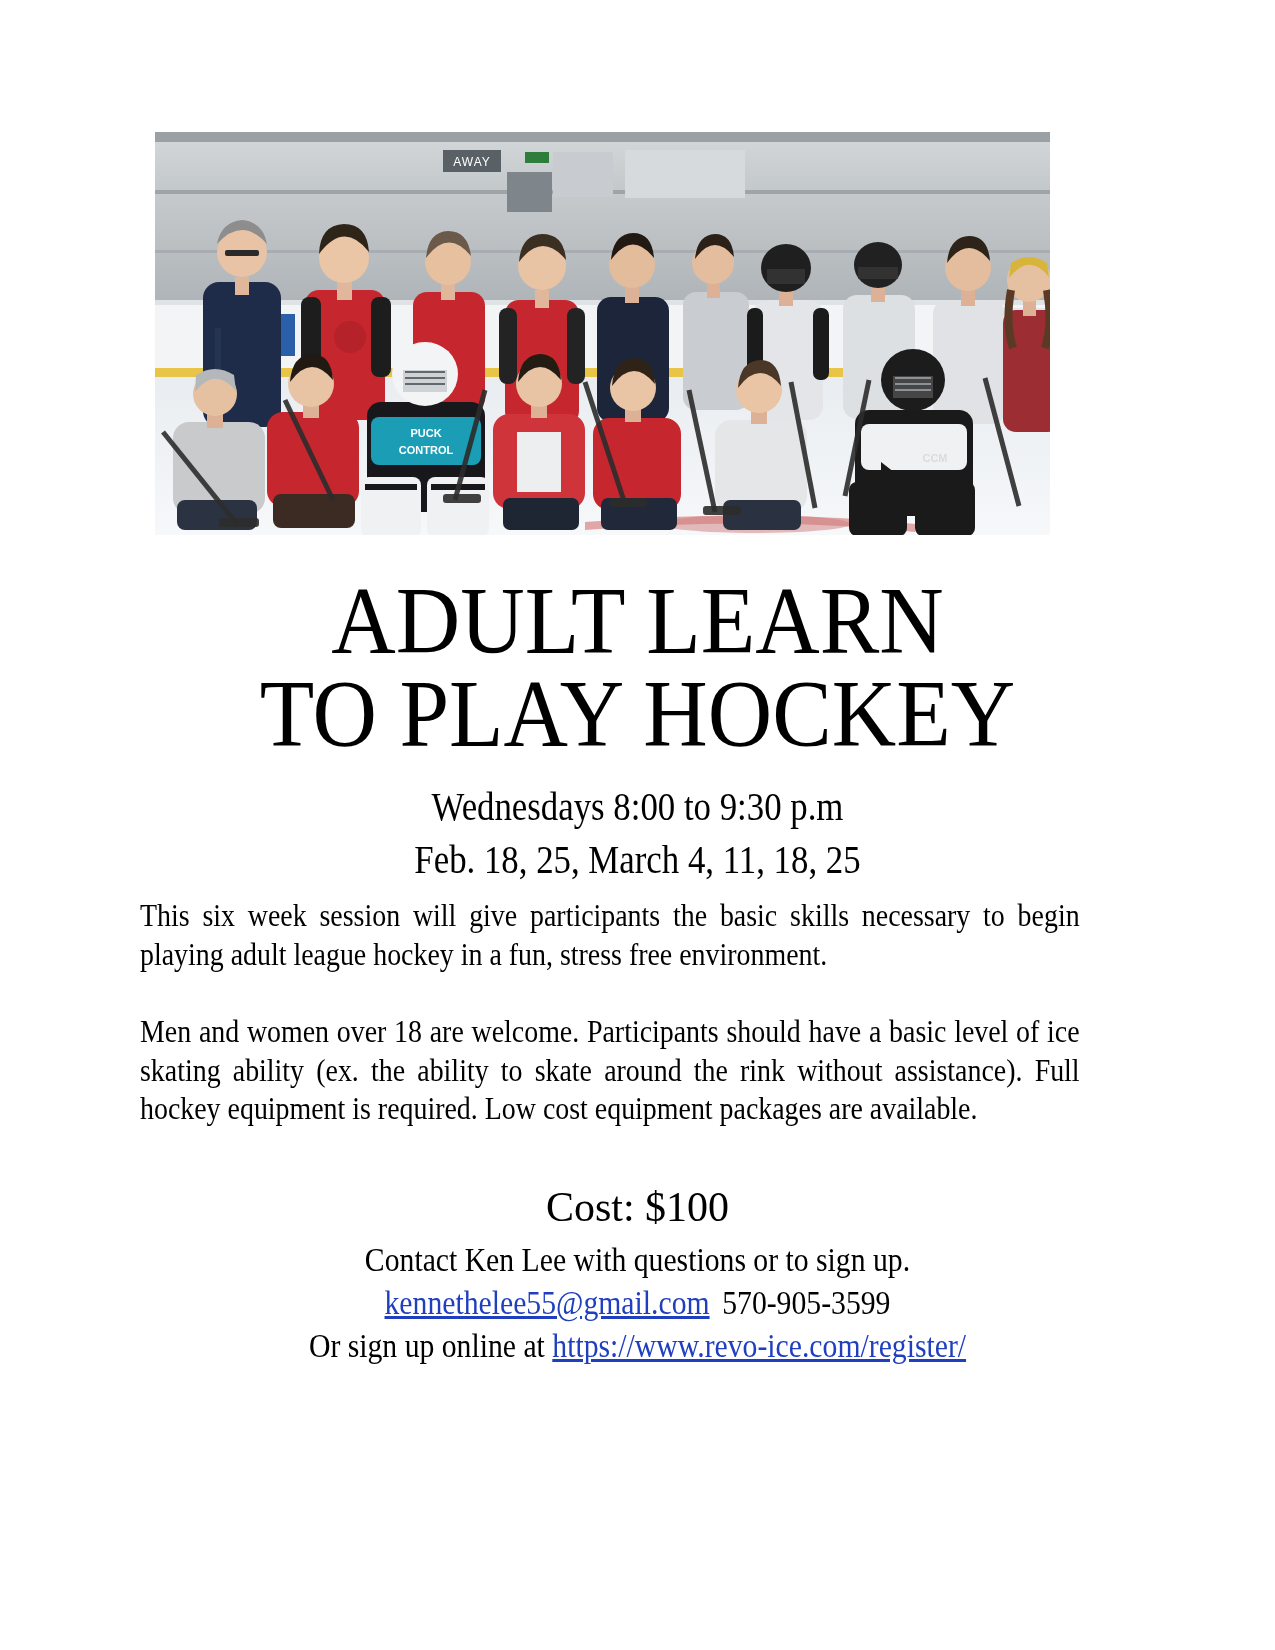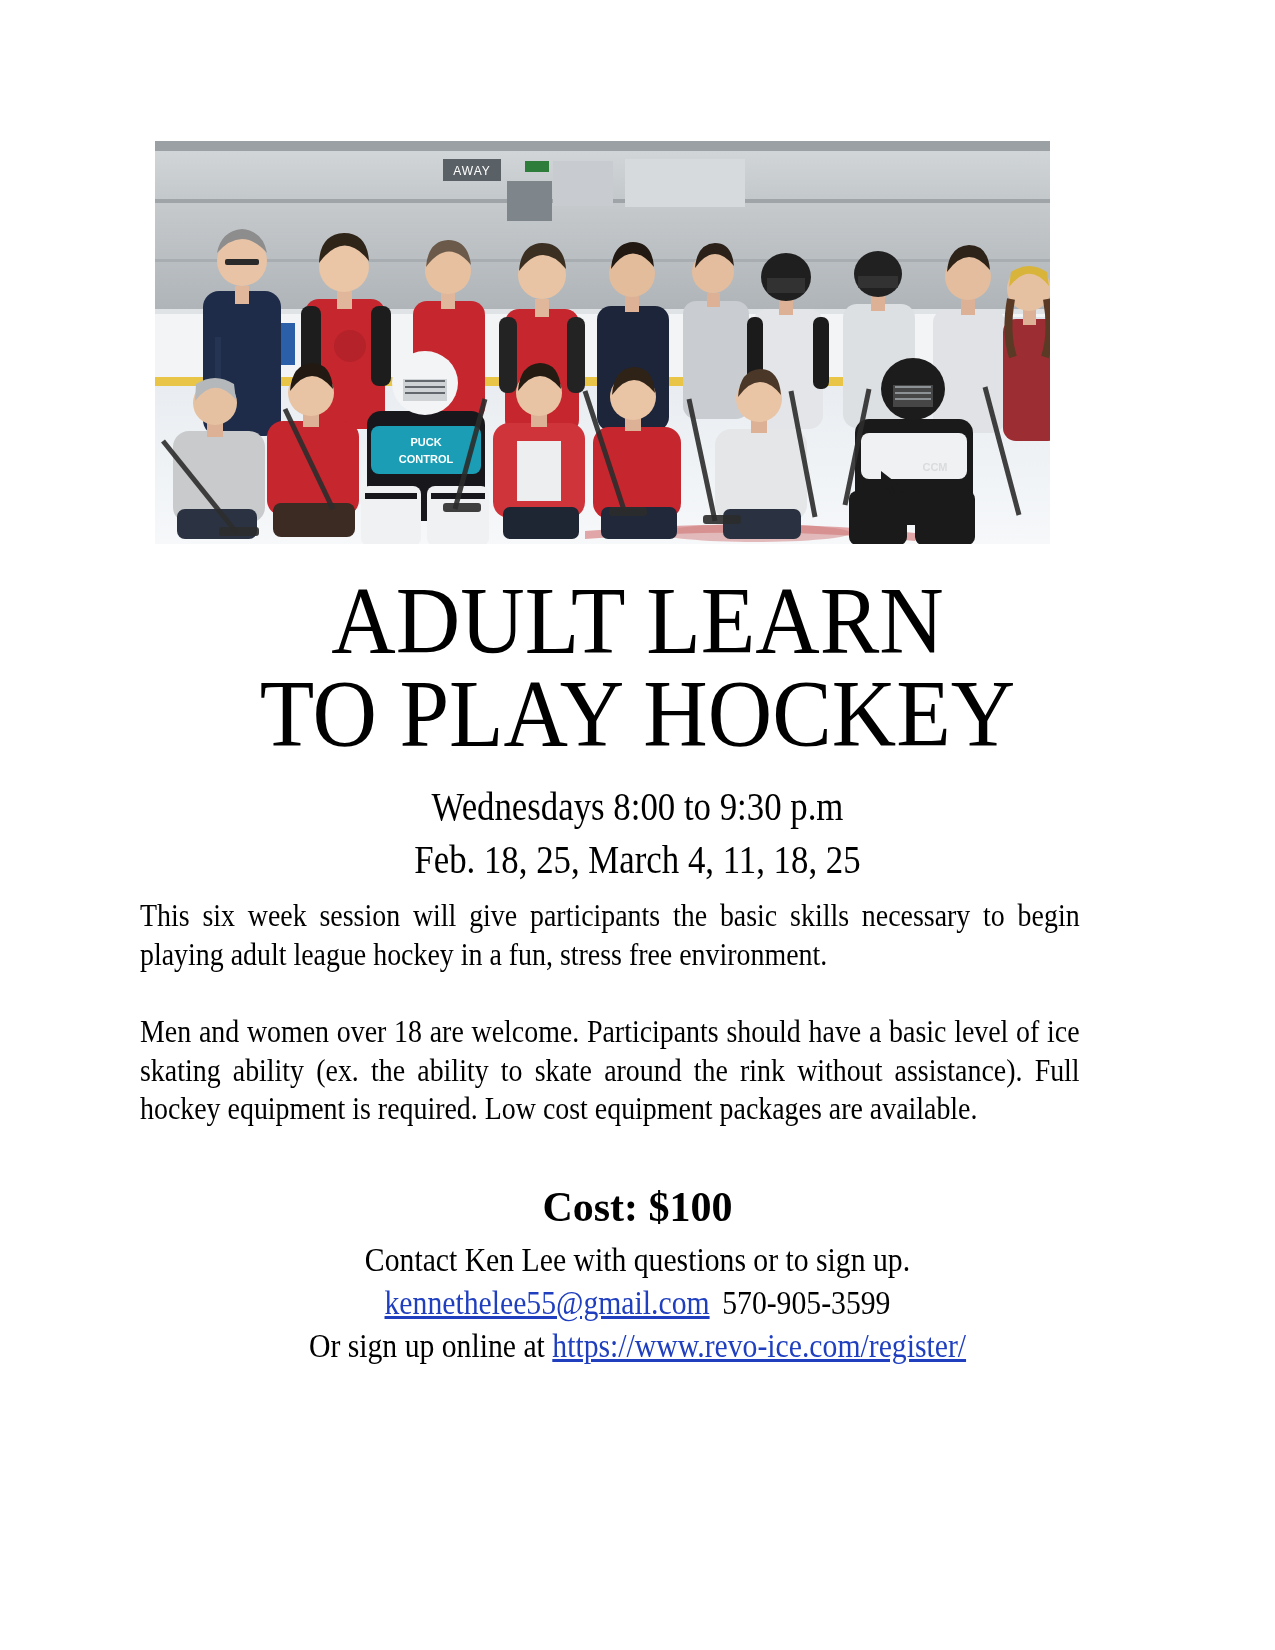--- a/index.html
+++ b/index.html
@@ -19,21 +19,21 @@
     width: 1275px;
     height: 1650px;
     position: relative;
     background: #ffffff;
   }
 
   
   .photo-wrap {
     position: absolute;
     left: 155px;
-    top: 141px;
+    top: 132px;
     width: 895px;
     height: 403px;
     overflow: hidden;
     background: #15803d;
   }
   .photo-svg { display: block; width: 895px; height: 403px; }
 
   
   .headline {
     position: absolute;
@@ -87,21 +87,20 @@
   
   .cost {
     position: absolute;
     left: 0;
     top: 1183px;
     width: 1275px;
     text-align: center;
     font-size: 42px;
     line-height: 48px;
     font-family: "Liberation Serif", "DejaVu Serif", serif;
-    font-weight: bold;
   }
 
   
   .contact {
     position: absolute;
     left: 0;
     width: 1275px;
     text-align: center;
     font-size: 33px;
     line-height: 40px;

